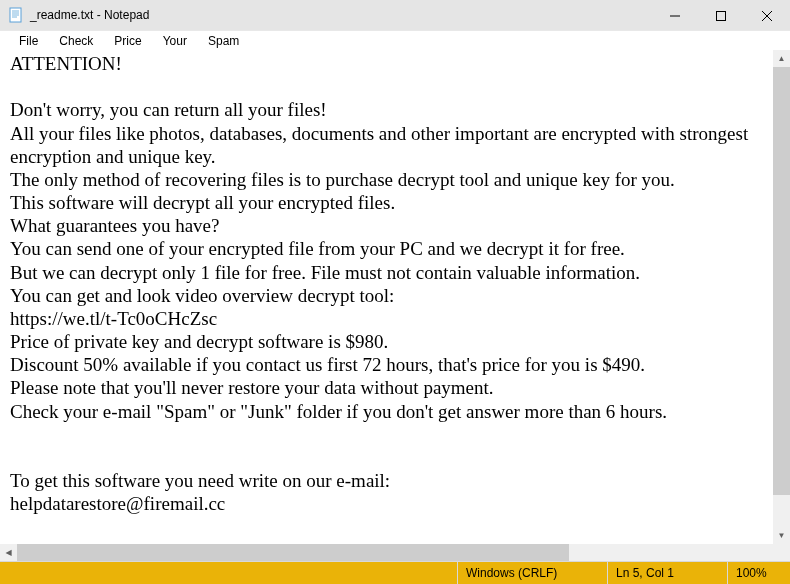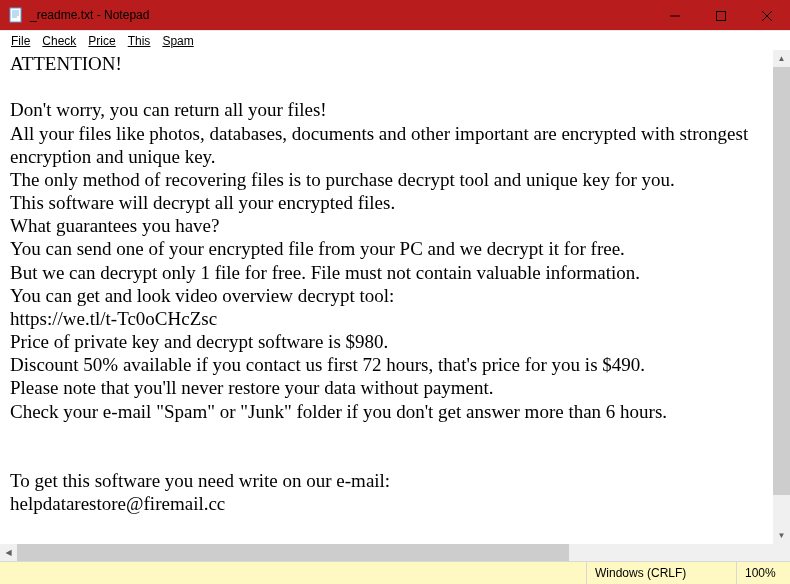--- a/index.html
+++ b/index.html
@@ -5,21 +5,21 @@
     * { margin: 0; padding: 0; box-sizing: border-box; }
     body {
       width: 790px;
       height: 584px;
       font-family: "Segoe UI", Tahoma, sans-serif;
       background: #fff;
       overflow: hidden;
     }
     .titlebar {
       height: 31px;
-      background: #b91c1c;
+      background: #e5e5e5;
       display: flex;
       align-items: center;
       border-bottom: 1px solid #e8e8e8;
       position: relative;
     }
     .titlebar-icon {
       width: 16px;
       height: 16px;
       margin-left: 8px;
       margin-right: 6px;
@@ -43,25 +43,24 @@
       font-size: 10px;
       color: #000;
       background: transparent;
       border: none;
     }
     .win-btn svg { width: 10px; height: 10px; }
     .menubar {
       height: 19px;
       display: flex;
       align-items: center;
-      padding-left: 6px;
+      padding-left: 14px;
       font-size: 12px;
       color: #000;
-      gap: 2px;
-      text-decoration: underline;
+      gap: 11px;
     }
     .menu-item {
       padding: 1px 5px;
     }
     .content {
       position: absolute;
       top: 50px;
       left: 0;
       right: 17px;
       bottom: 23px;
@@ -139,21 +138,21 @@
       width: 17px;
       height: 17px;
       background: #f0f0f0;
     }
     .statusbar {
       position: absolute;
       left: 0;
       right: 0;
       bottom: 0;
       height: 23px;
-      background: #fef9c3;
+      background: #eab308;
       border-top: 1px solid #d8d8d8;
       display: flex;
       font-size: 12px;
       color: #000;
       align-items: center;
     }
     .status-cell {
       height: 100%;
       display: flex;
       align-items: center;
@@ -196,21 +195,21 @@
           <line x1="10" y1="0" x2="0" y2="10" stroke="#000" stroke-width="1"></line>
         </svg>
     </button>
   </div>
 </div>
 
 <div class="menubar">
   <span class="menu-item">File</span>
   <span class="menu-item">Check</span>
   <span class="menu-item">Price</span>
-  <span class="menu-item">This</span>
+  <span class="menu-item">Your</span>
   <span class="menu-item">Spam</span>
 </div>
 
 <div class="content">ATTENTION!
 
 Don't worry, you can return all your files!
 All your files like photos, databases, documents and other important are encrypted with strongest encryption and unique key.
 The only method of recovering files is to purchase decrypt tool and unique key for you.
 This software will decrypt all your encrypted files.
 What guarantees you have?
@@ -246,14 +245,15 @@
   <div class="scroll-track-h">
     <div class="scroll-thumb-h"></div>
   </div>
   <div class="scroll-arrow-h">▶</div>
 </div>
 <div class="scroll-corner"></div>
 
 <div class="statusbar">
   <div class="status-cell status-spacer"></div>
   <div class="status-cell" style="width:150px">Windows (CRLF)</div>
-  <div class="status-cell" style="width:54px">100%</div>
+  <div class="status-cell" style="width:120px">Ln 5, Col 1</div>
+  <div class="status-cell" style="width:63px">100%</div>
 </div>
 
 </body></html>

